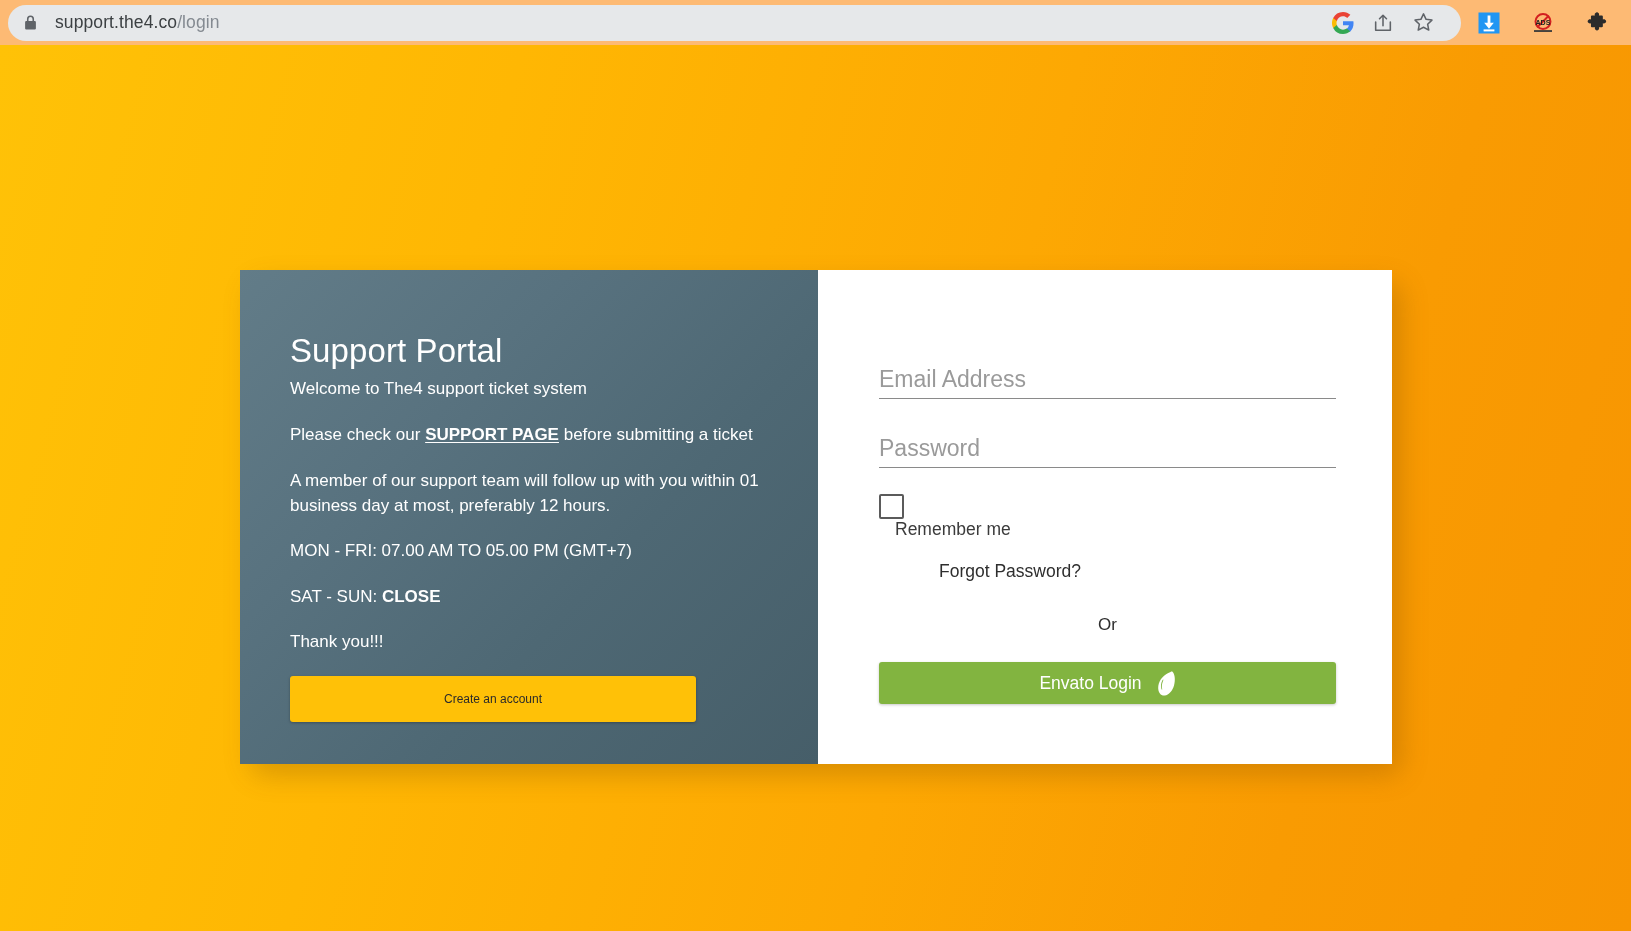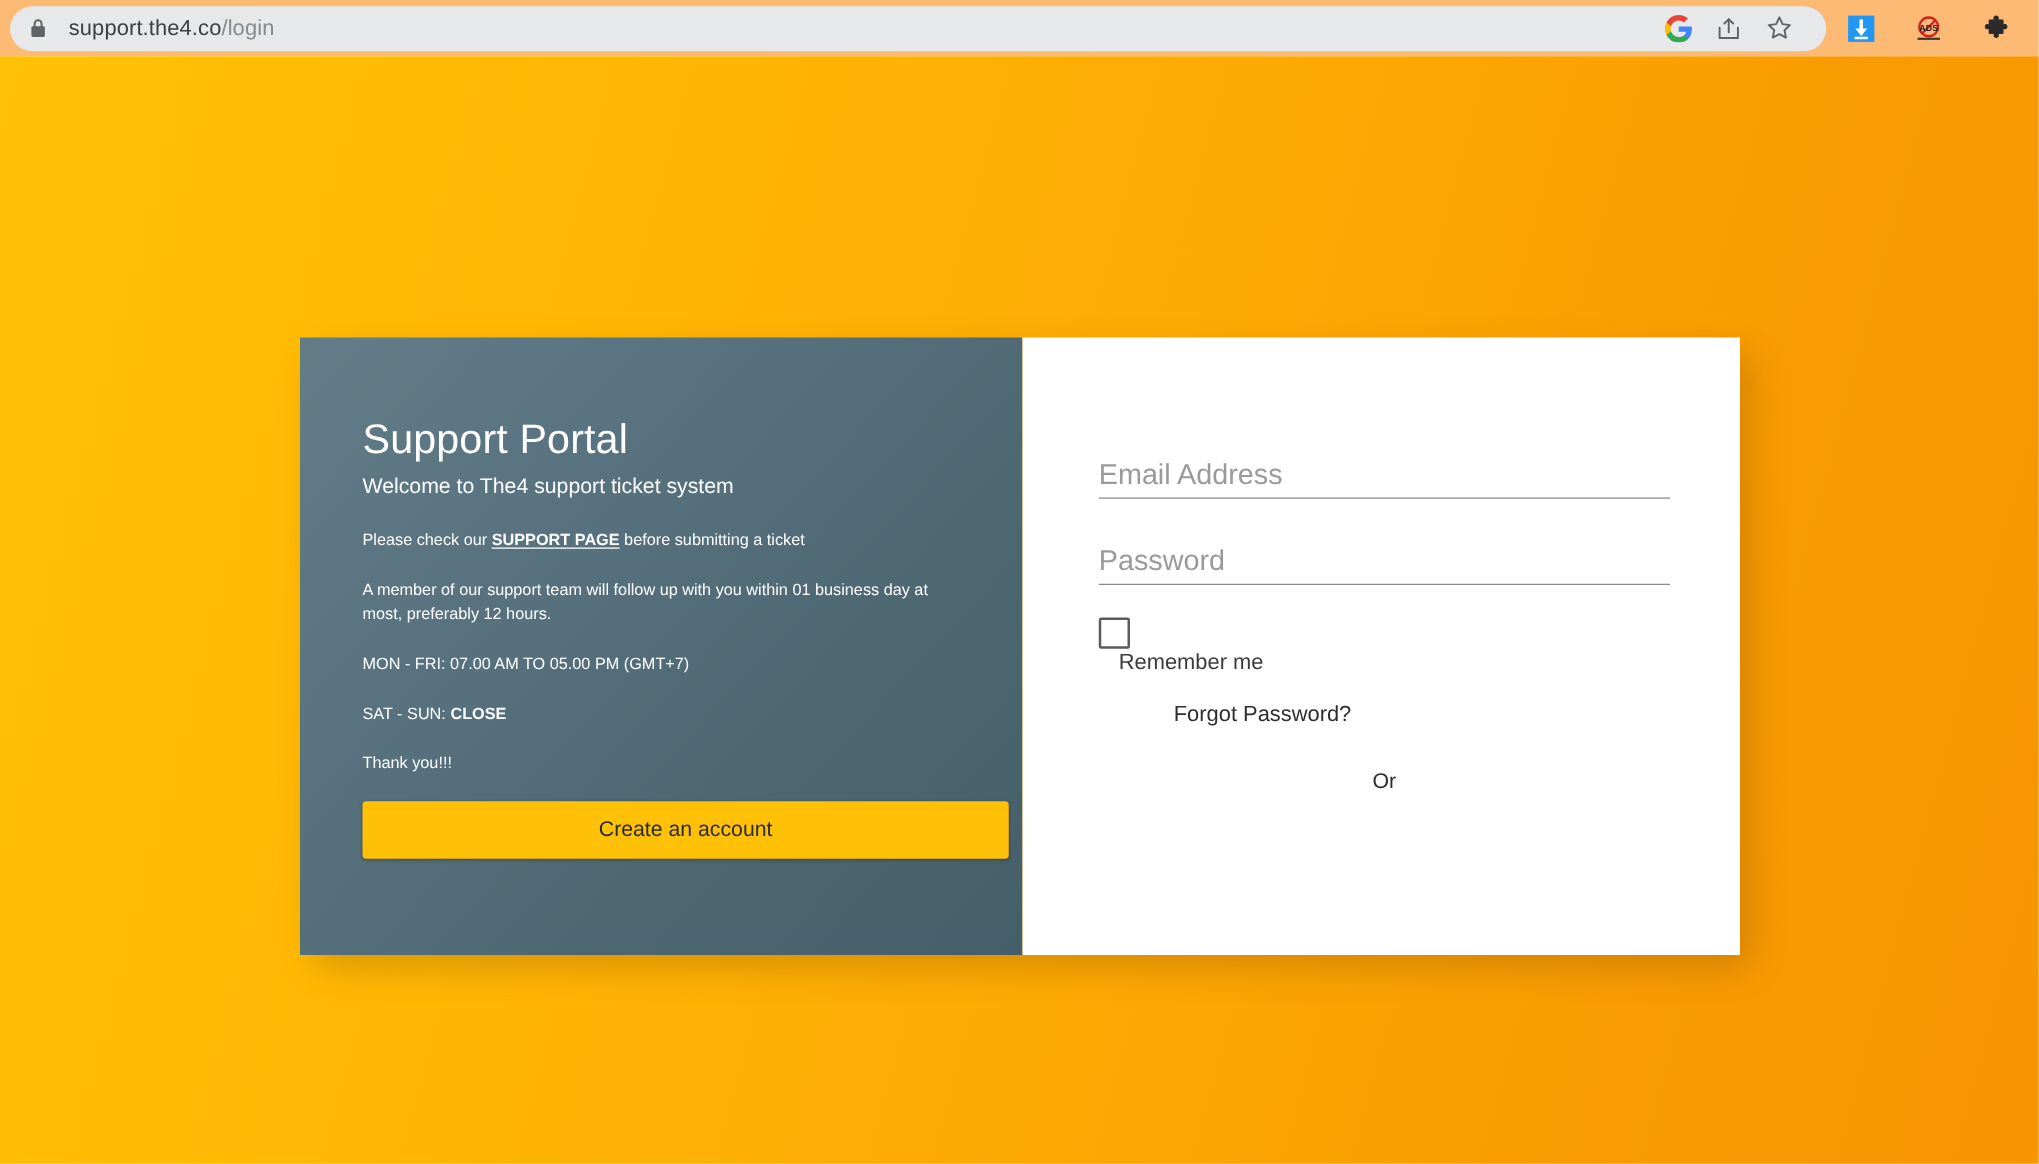--- a/index.html
+++ b/index.html
@@ -99,41 +99,41 @@
     letter-spacing:.1px;
     margin-bottom:9px;
   }
   .portal-sub{
     font-size:17px;
     color:#ffffff;
     line-height:1.35;
     margin-bottom:22px;
   }
   .para{
-    font-size:13px;
+    font-size:17px;
     color:#ffffff;
     line-height:1.45;
     margin-bottom:21px;
   }
   .para b{ font-weight:700; }
   .support-link{
     color:#ffffff;
     font-weight:700;
     text-decoration:underline;
     text-underline-offset:2px;
   }
   .btn-create{
     display:block;
-    width:517px; height:46px;
+    width:406px; height:46px;
     margin-top:5px;
     background:#ffc107;
     border:none;
     border-radius:3px;
     color:#2b2b2b;
-    font-size:17px;
+    font-size:12px;
     font-family:"Liberation Sans", sans-serif;
     cursor:pointer;
     text-align:center;
     line-height:46px;
     box-shadow:0 1px 3px rgba(0,0,0,0.28);
   }
 
   
   .form-wrap{
     position:absolute;
@@ -316,18 +316,24 @@
           <div class="checkbox"></div>
           <span class="remember-label">Remember me</span>
         </div>
 
         <div class="action-row">
           <a class="forgot" href="#">Forgot Password?</a>
         </div>
 
         <div class="or-text">Or</div>
 
+        <button class="btn-envato">
+          <span>Envato Login</span>
+          <svg class="envato-leaf" viewBox="0 0 28 34">
+            <path fill="#ffffff" d="M20.9 1.2C12.3 3.9 5.3 11.6 4.2 20.4c-.5 4 .3 7.6 2.2 10.2 1.6 2.2 4 3.2 6.7 2.8 5.4-.8 10.4-6.3 12.5-13.7 2-7.1 1.3-14.7-1.8-18.3-.6-.7-1.8-.8-2.9-.2zM8.4 24.1c-1.1-3.3-.6-7.5 1.3-11.2.4-.8.9-1.5 1.2-1.4.4.1.2 1-.5 2.7-1.3 3.3-1.7 6.7-1.1 9.4.3 1.4.3 2 0 2-.3 0-.7-.6-.9-1.5z"></path>
+          </svg>
+        </button>
 
       </div>
     </div>
 
   </div>
 </div>
 
 </body></html>

